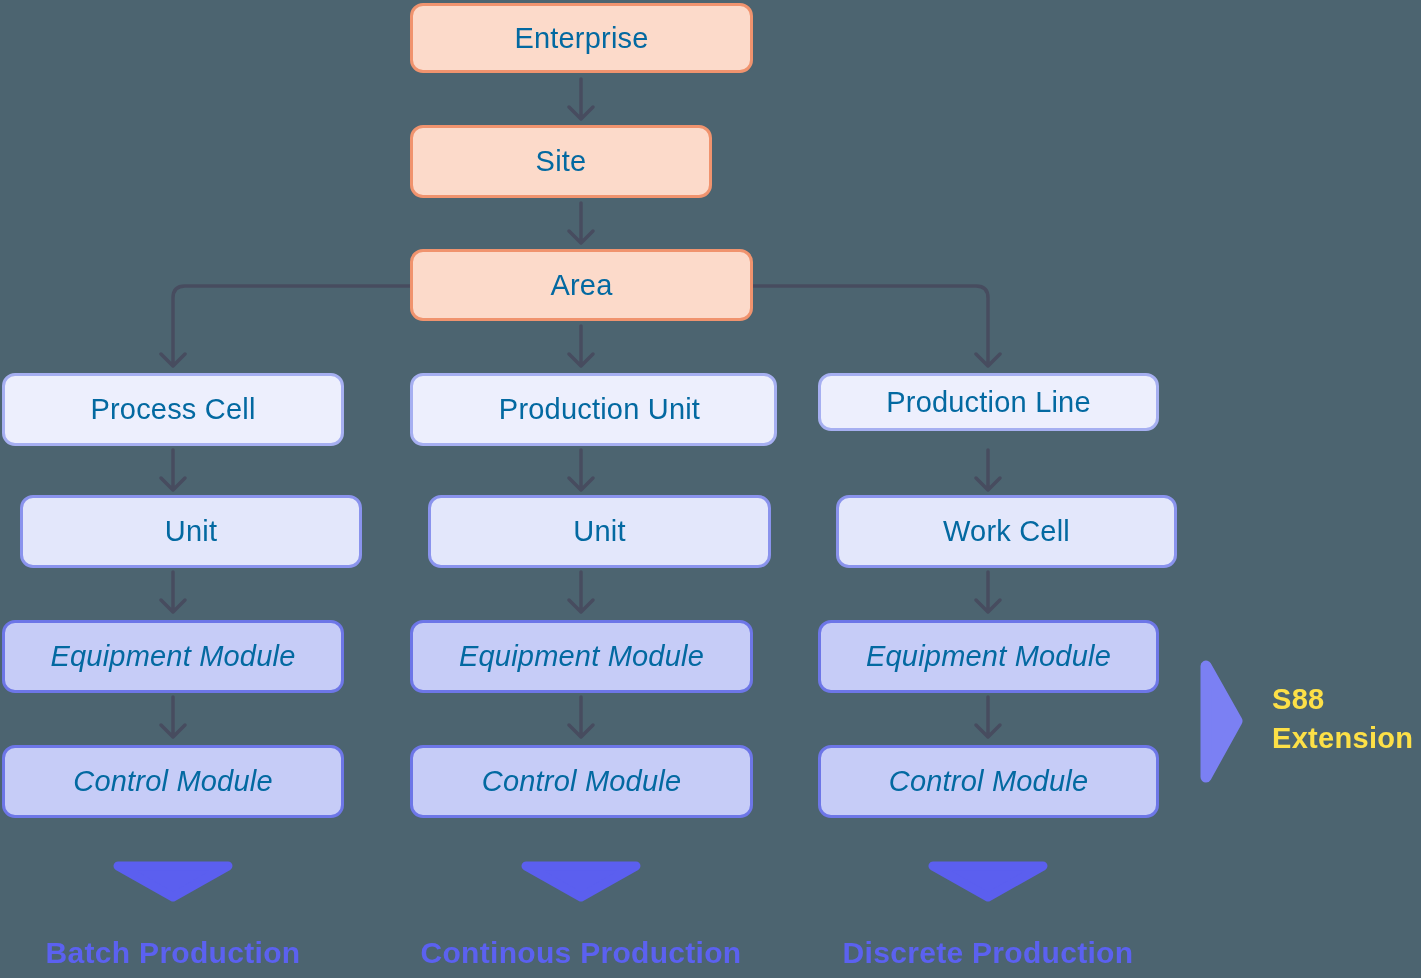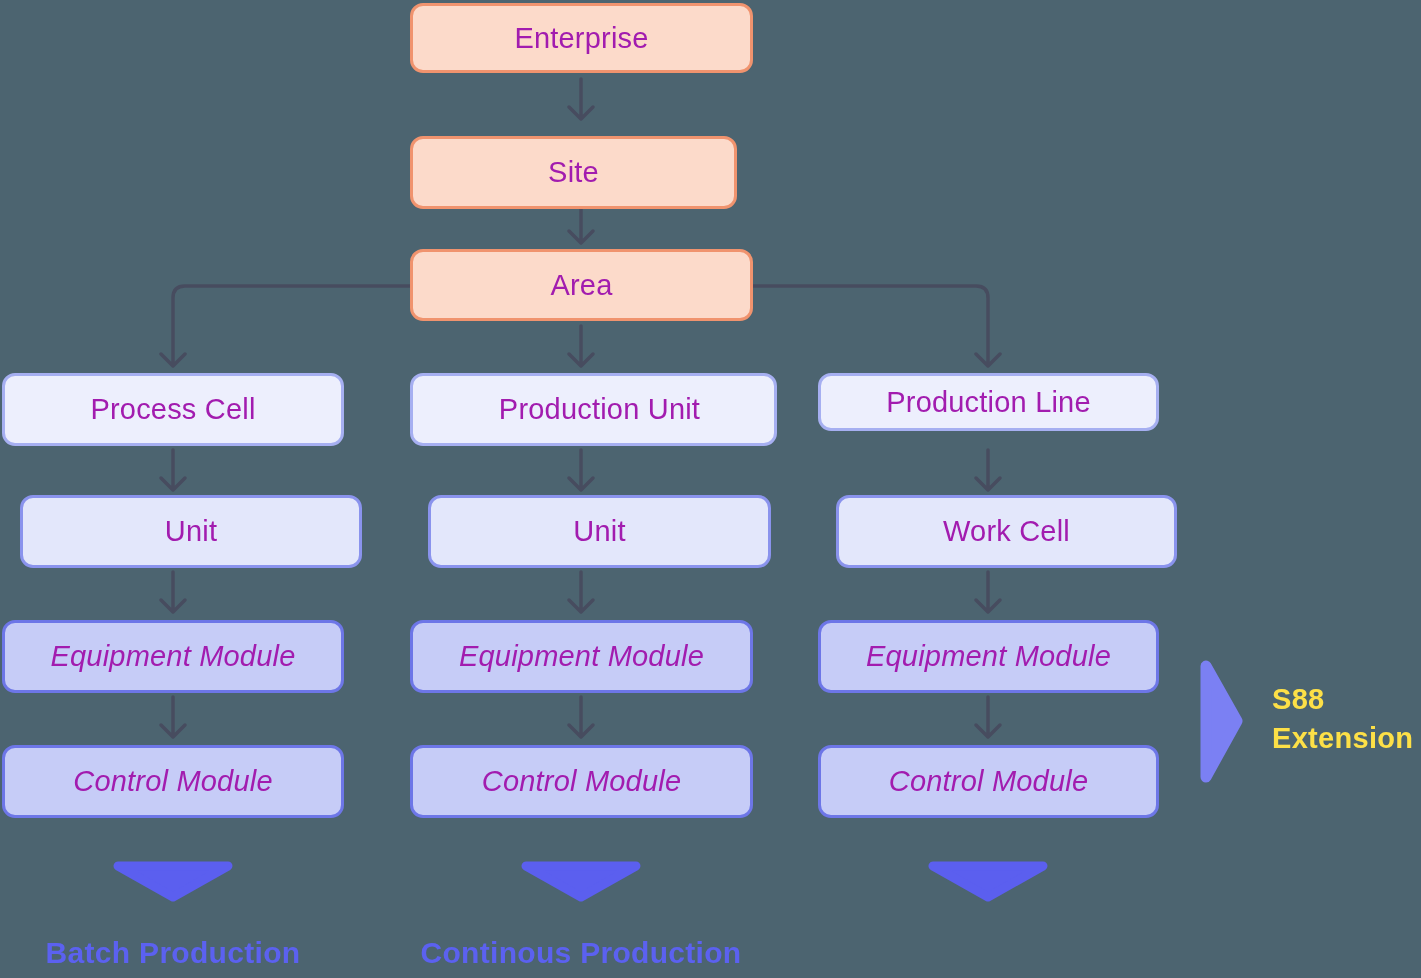--- a/index.html
+++ b/index.html
@@ -23,21 +23,21 @@
   .box {
     position: absolute;
     box-sizing: border-box;
     display: flex;
     align-items: center;
     justify-content: center;
     border-radius: 13px;
     border: 3px solid;
     font-size: 29px;
     font-weight: 400;
-    color: #a21caf;
+    color: #0369a1;
     letter-spacing: 0.2px;
   }
   .peach { background: #FCDACA; border-color: #F0936E; }
   .lv1   { background: #EDEFFD; border-color: #A6AFF1; }
   .lv2   { background: #E3E7FB; border-color: #8A93ED; margin-left: 18px; }
   .lv3   { background: #C6CCF7; border-color: #6D76E7; font-style: italic; }
   .footer-label {
     position: absolute;
     width: 400px;
     top: 936px;
@@ -92,39 +92,40 @@
     <g fill="#5B5FEF" stroke="#5B5FEF" stroke-width="9" stroke-linejoin="round">
       <polygon points="118,866 228,866 173,897"></polygon>
       <polygon points="526,866 636,866 581,897"></polygon>
       <polygon points="933,866 1043,866 988,897"></polygon>
     </g>
 
     <polygon points="1206,666 1206,777 1237,721" fill="#7B80F3" stroke="#7B80F3" stroke-width="11" stroke-linejoin="round"></polygon>
   </svg>
 
   <div class="box peach" style="left:410px; top:3px;   width:343px; height:70px;">Enterprise</div>
-  <div class="box peach" style="left:410px; top:136px; width:327px; height:73px;">Site</div>
+  <div class="box peach" style="left:410px; top:125px; width:302px; height:73px;">Site</div>
   <div class="box peach" style="left:410px; top:249px; width:343px; height:72px;">Area</div>
 
   <div class="box lv1" style="left:2px; top:373px; width:342px; height:73px;">Process Cell</div>
   <div class="box lv2" style="left:2px; top:495px; width:342px; height:73px;">Unit</div>
   <div class="box lv3" style="left:2px; top:620px; width:342px; height:73px;">Equipment Module</div>
   <div class="box lv3" style="left:2px; top:745px; width:342px; height:73px;">Control Module</div>
 
   <div class="box lv1" style="left:410px; top:373px; width:367px; height:73px;padding-left:12px;">Production Unit</div>
   <div class="box lv2" style="left:410px; top:495px; width:343px; height:73px;">Unit</div>
   <div class="box lv3" style="left:410px; top:620px; width:343px; height:73px;">Equipment Module</div>
   <div class="box lv3" style="left:410px; top:745px; width:343px; height:73px;">Control Module</div>
 
   <div class="box lv1" style="left:818px; top:373px; width:341px; height:58px;">Production Line</div>
   <div class="box lv2" style="left:818px; top:495px; width:341px; height:73px;">Work Cell</div>
   <div class="box lv3" style="left:818px; top:620px; width:341px; height:73px;">Equipment Module</div>
   <div class="box lv3" style="left:818px; top:745px; width:341px; height:73px;">Control Module</div>
 
   <div class="footer-label" style="left:-27px;">Batch Production</div>
   <div class="footer-label" style="left:381px;">Continous Production</div>
+  <div class="footer-label" style="left:788px;">Discrete Production</div>
 
   <div class="s88-note">
     <div>S88</div>
     <div>Extension</div>
   </div>
 
 </div>
 
 </body></html>

